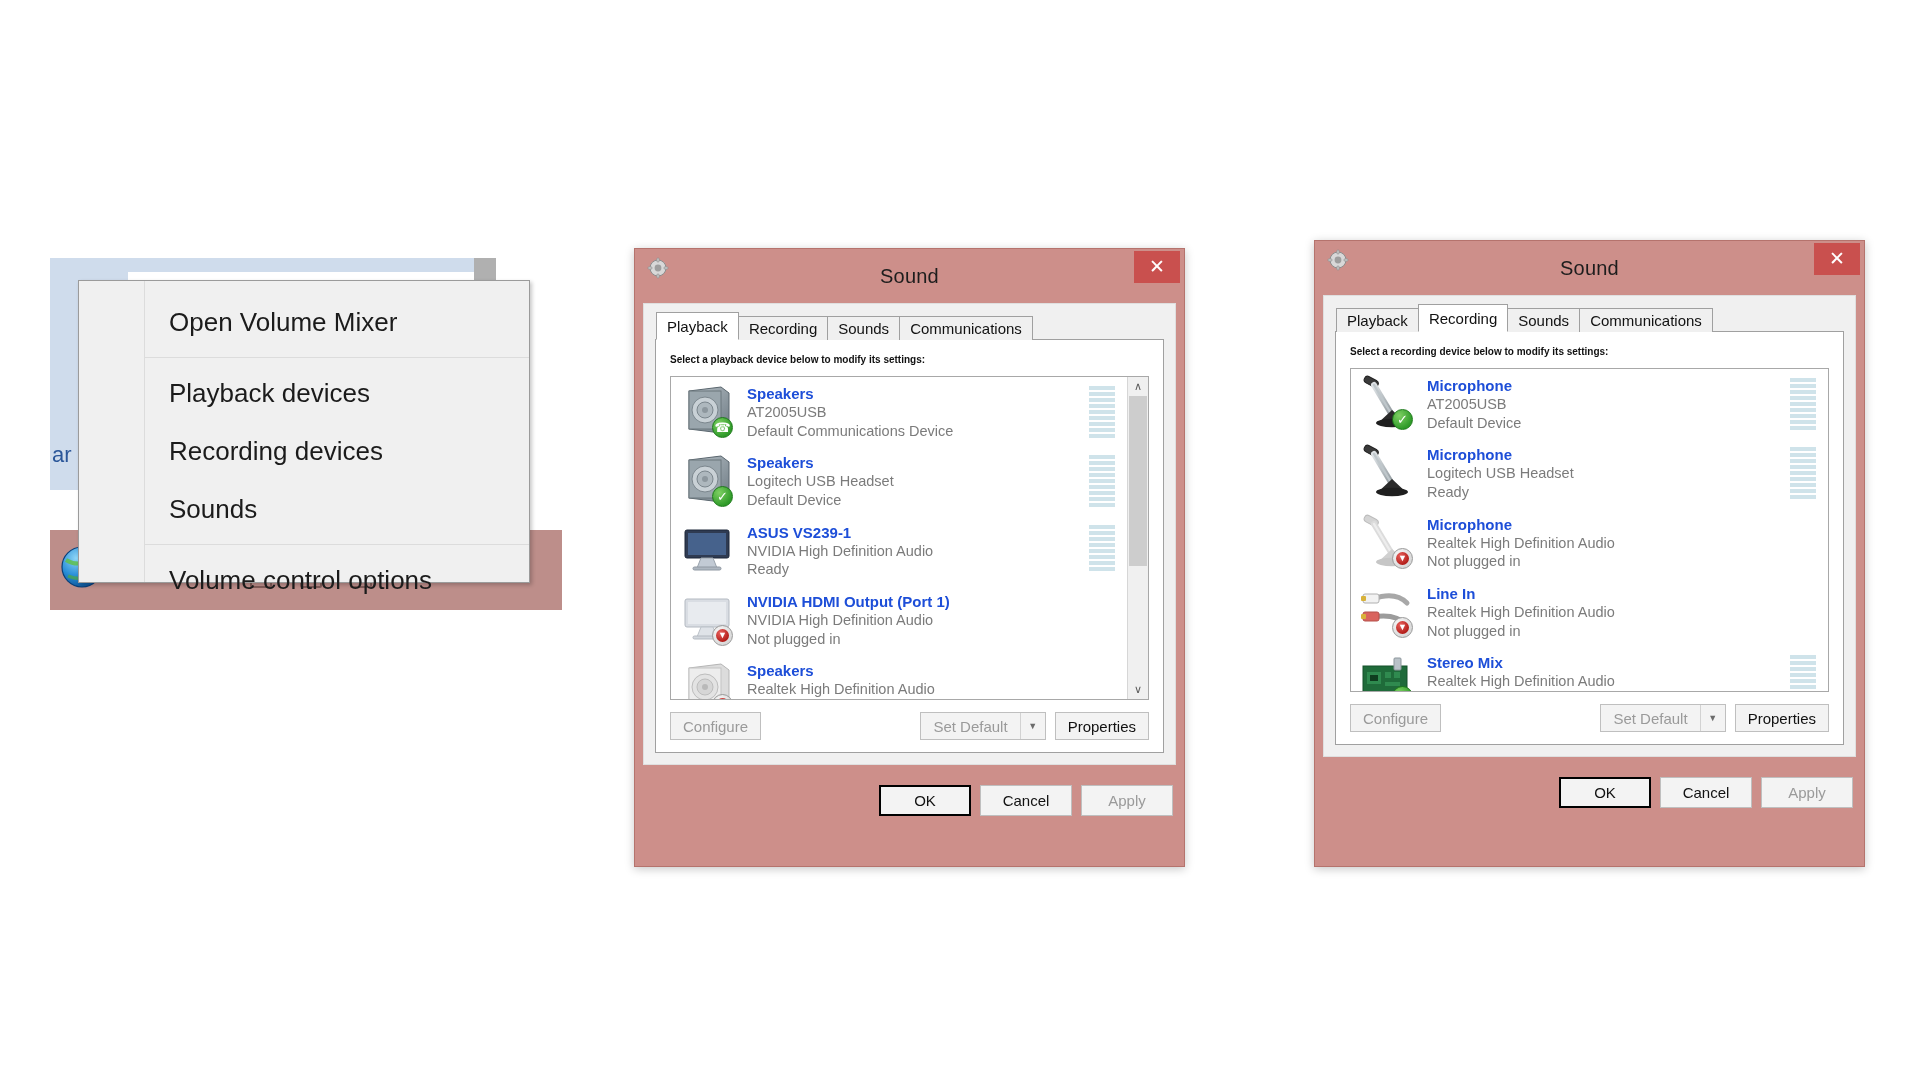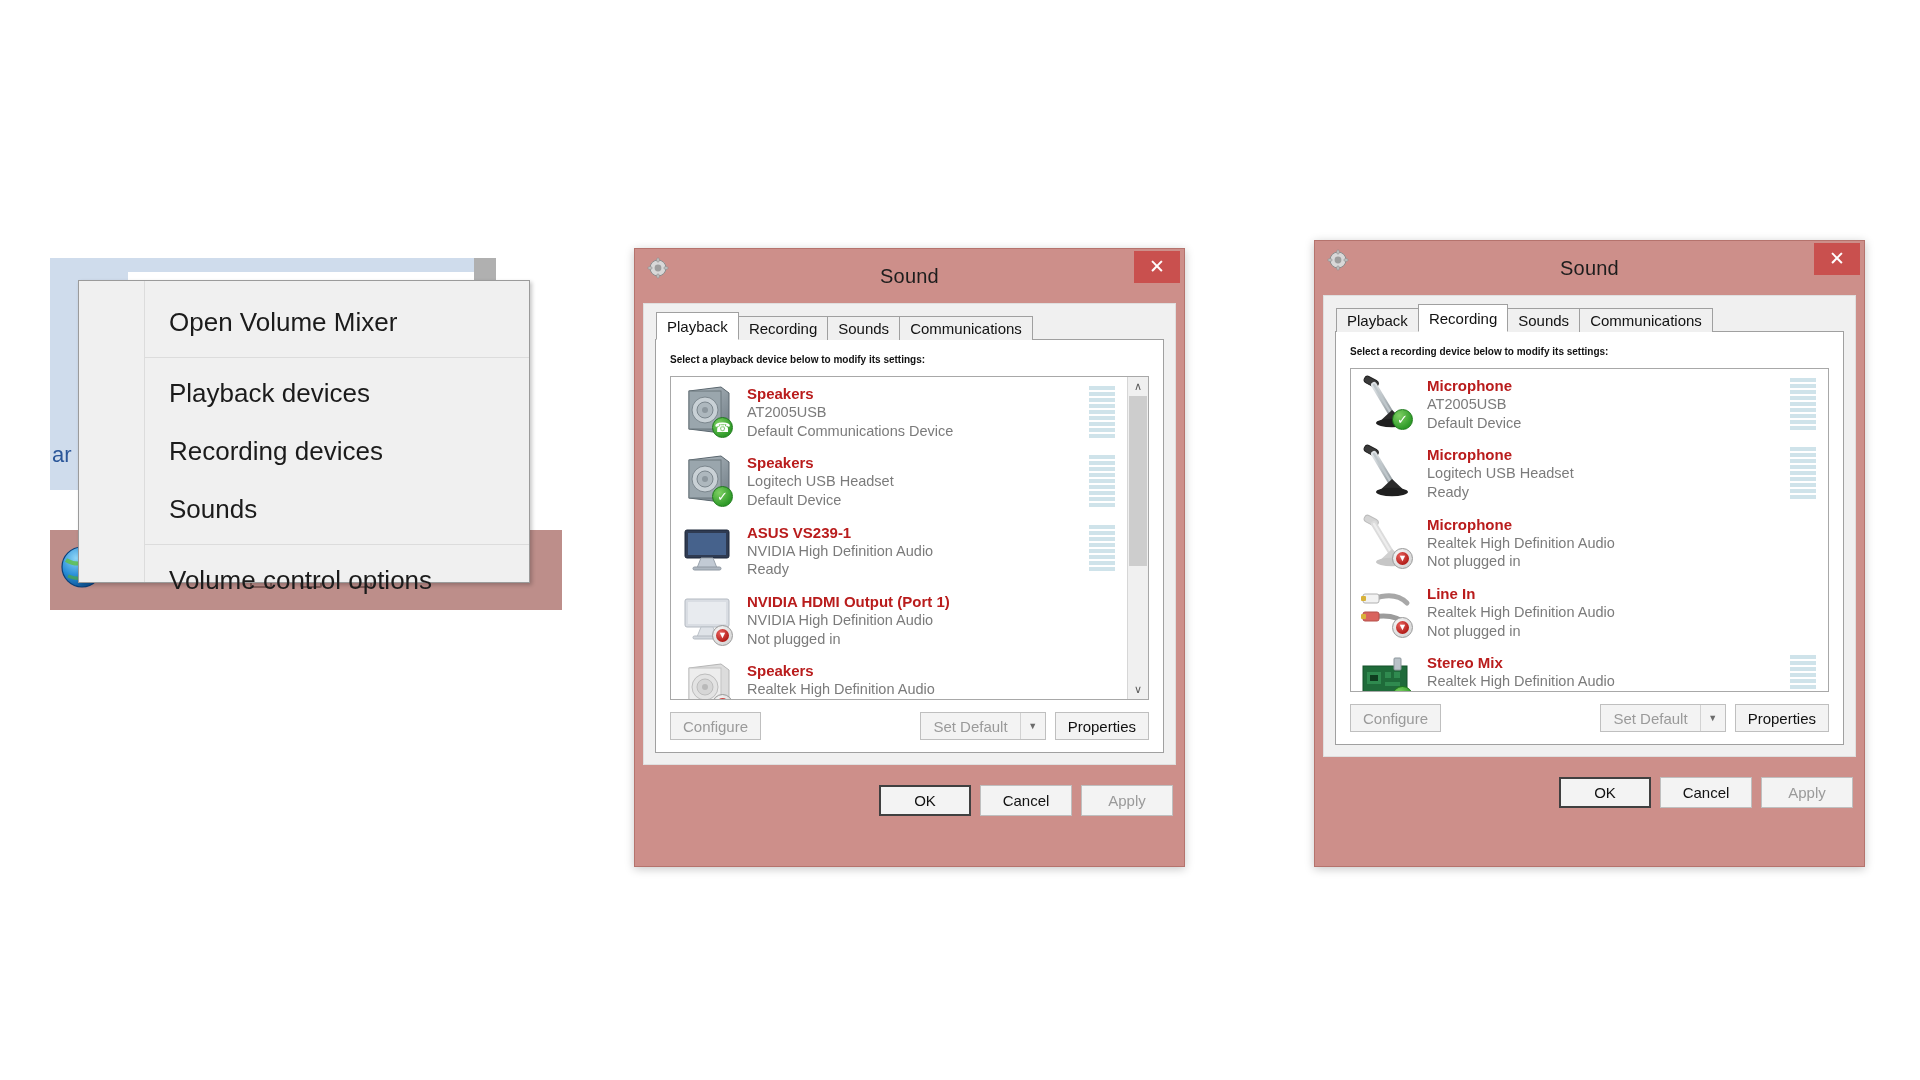--- a/index.html
+++ b/index.html
@@ -155,21 +155,21 @@
   .device-scroll { position: relative; }
   .device-row {
     display: flex; align-items: flex-start;
     padding: 6px 0 6px 10px;
     position: relative; cursor: default;
   }
   .dev-icon {
     width: 58px; height: 56px; flex: 0 0 58px; position: relative; margin-right: 8px;
   }
   .dev-text { flex: 1 1 auto; padding-top: 1px; min-width: 0; }
-  .dev-name { font-size: 15px; color: #b91c1c; font-weight: bold; line-height: 1.28; }
+  .dev-name { font-size: 15px; color: #1d4ed8; font-weight: bold; line-height: 1.28; }
   .dev-driver { font-size: 14.5px; color: #7b7b7b; line-height: 1.28; }
   .dev-status { font-size: 14.5px; color: #7b7b7b; line-height: 1.28; }
 
   .meter {
     width: 26px; flex: 0 0 26px; margin-right: 12px; margin-top: 3px;
     display: flex; flex-direction: column; gap: 2px;
   }
   .meter i { display: block; height: 4px; background: #cfe3ea; }
 
   
@@ -232,21 +232,21 @@
   .footer {
     display: flex; justify-content: flex-end; gap: 9px;
     padding: 12px 11px 10px 11px;
   }
   .fbtn {
     height: 31px; width: 92px;
     border: 1px solid #bfbfbf; background: #f3f3f3;
     font-size: 15px; color: #111; cursor: pointer;
     display: flex; align-items: center; justify-content: center;
   }
-  .fbtn.default { border: 2px solid #404040; background: #f3f3f3; }
+  .fbtn.default { border: 2px solid #000000; background: #f3f3f3; }
   .fbtn.disabled { color: #9a9a9a; cursor: default; }
 </style>
 </head>
 <body>
 
 <div id="stage">
 
   <div id="tray-cluster">
 
     <div class="bg-window"></div>

